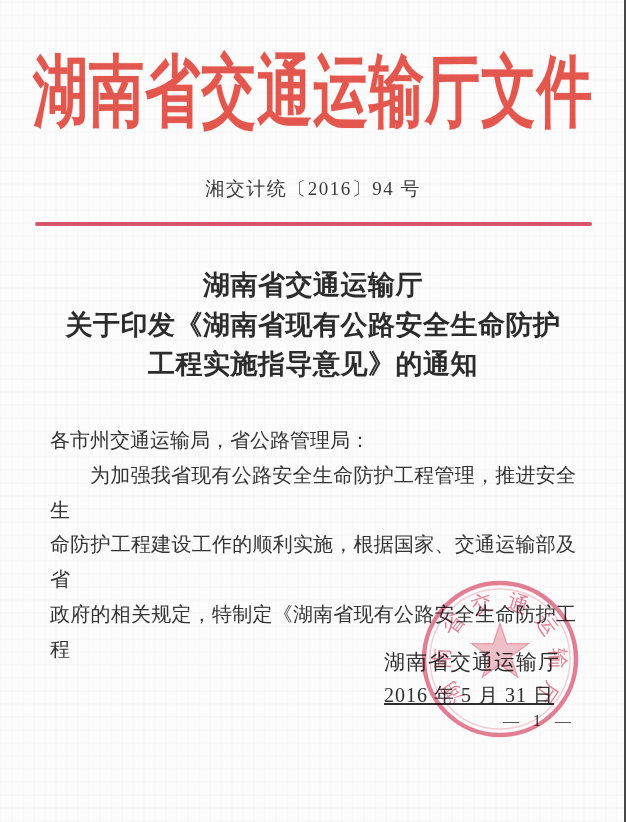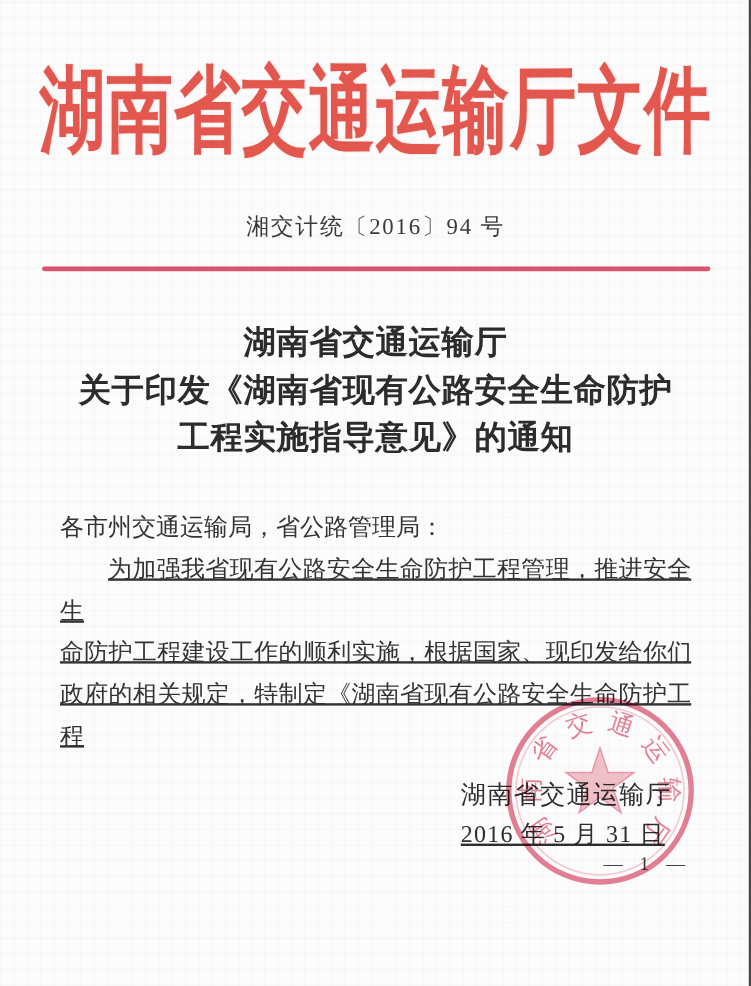--- a/index.html
+++ b/index.html
@@ -39,21 +39,21 @@
   }
   .title-block {
     position:absolute; top:266px; left:0; width:100%;
     text-align:center; font-size:27px; line-height:39.5px;
     font-weight:bold; color:#2c2c2c; letter-spacing:0.5px;
   }
   .body-block {
     position:absolute; top:423px; left:50px; width:526px;
     font-size:20px; line-height:34.8px; color:#333333; z-index:2;
   }
-  .jline { text-align:justify; text-align-last:justify; text-justify:inter-ideograph;text-decoration:underline; }
+  .jline { text-align:justify; text-align-last:justify; text-justify:inter-ideograph; }
   .indent { text-indent:2em; }
   .signature-org {
     position:absolute; top:648px; right:66px;
     font-size:21px; letter-spacing:1px; color:#2e2e2e; z-index:2;
   }
   .signature-date {
     position:absolute; top:682px; right:72px;
     font-size:20px; letter-spacing:1px; color:#2e2e2e; z-index:2;text-decoration:underline;
   }
   .page-number {
@@ -79,21 +79,21 @@
 
   <div class="title-block">
     <div class="title-line">湖南省交通运输厅</div>
     <div class="title-line">关于印发《湖南省现有公路安全生命防护</div>
     <div class="title-line">工程实施指导意见》的通知</div>
   </div>
 
   <div class="body-block">
     <div class="body-line">各市州交通运输局，省公路管理局：</div>
     <div class="body-line jline indent">为加强我省现有公路安全生命防护工程管理，推进安全生</div>
-    <div class="body-line jline">命防护工程建设工作的顺利实施，根据国家、现印发给你们</div>
+    <div class="body-line jline">命防护工程建设工作的顺利实施，根据国家、交通运输部及省</div>
     <div class="body-line jline">政府的相关规定，特制定《湖南省现有公路安全生命防护工程</div>
   </div>
 
   <div class="signature-org">湖南省交通运输厅</div>
 
   <div class="signature-date">2016 年 5 月 31 日</div>
 
   <div class="page-number">— 1 —</div>
 
   <svg class="seal" id="seal-svg" viewBox="0 0 172 172">

